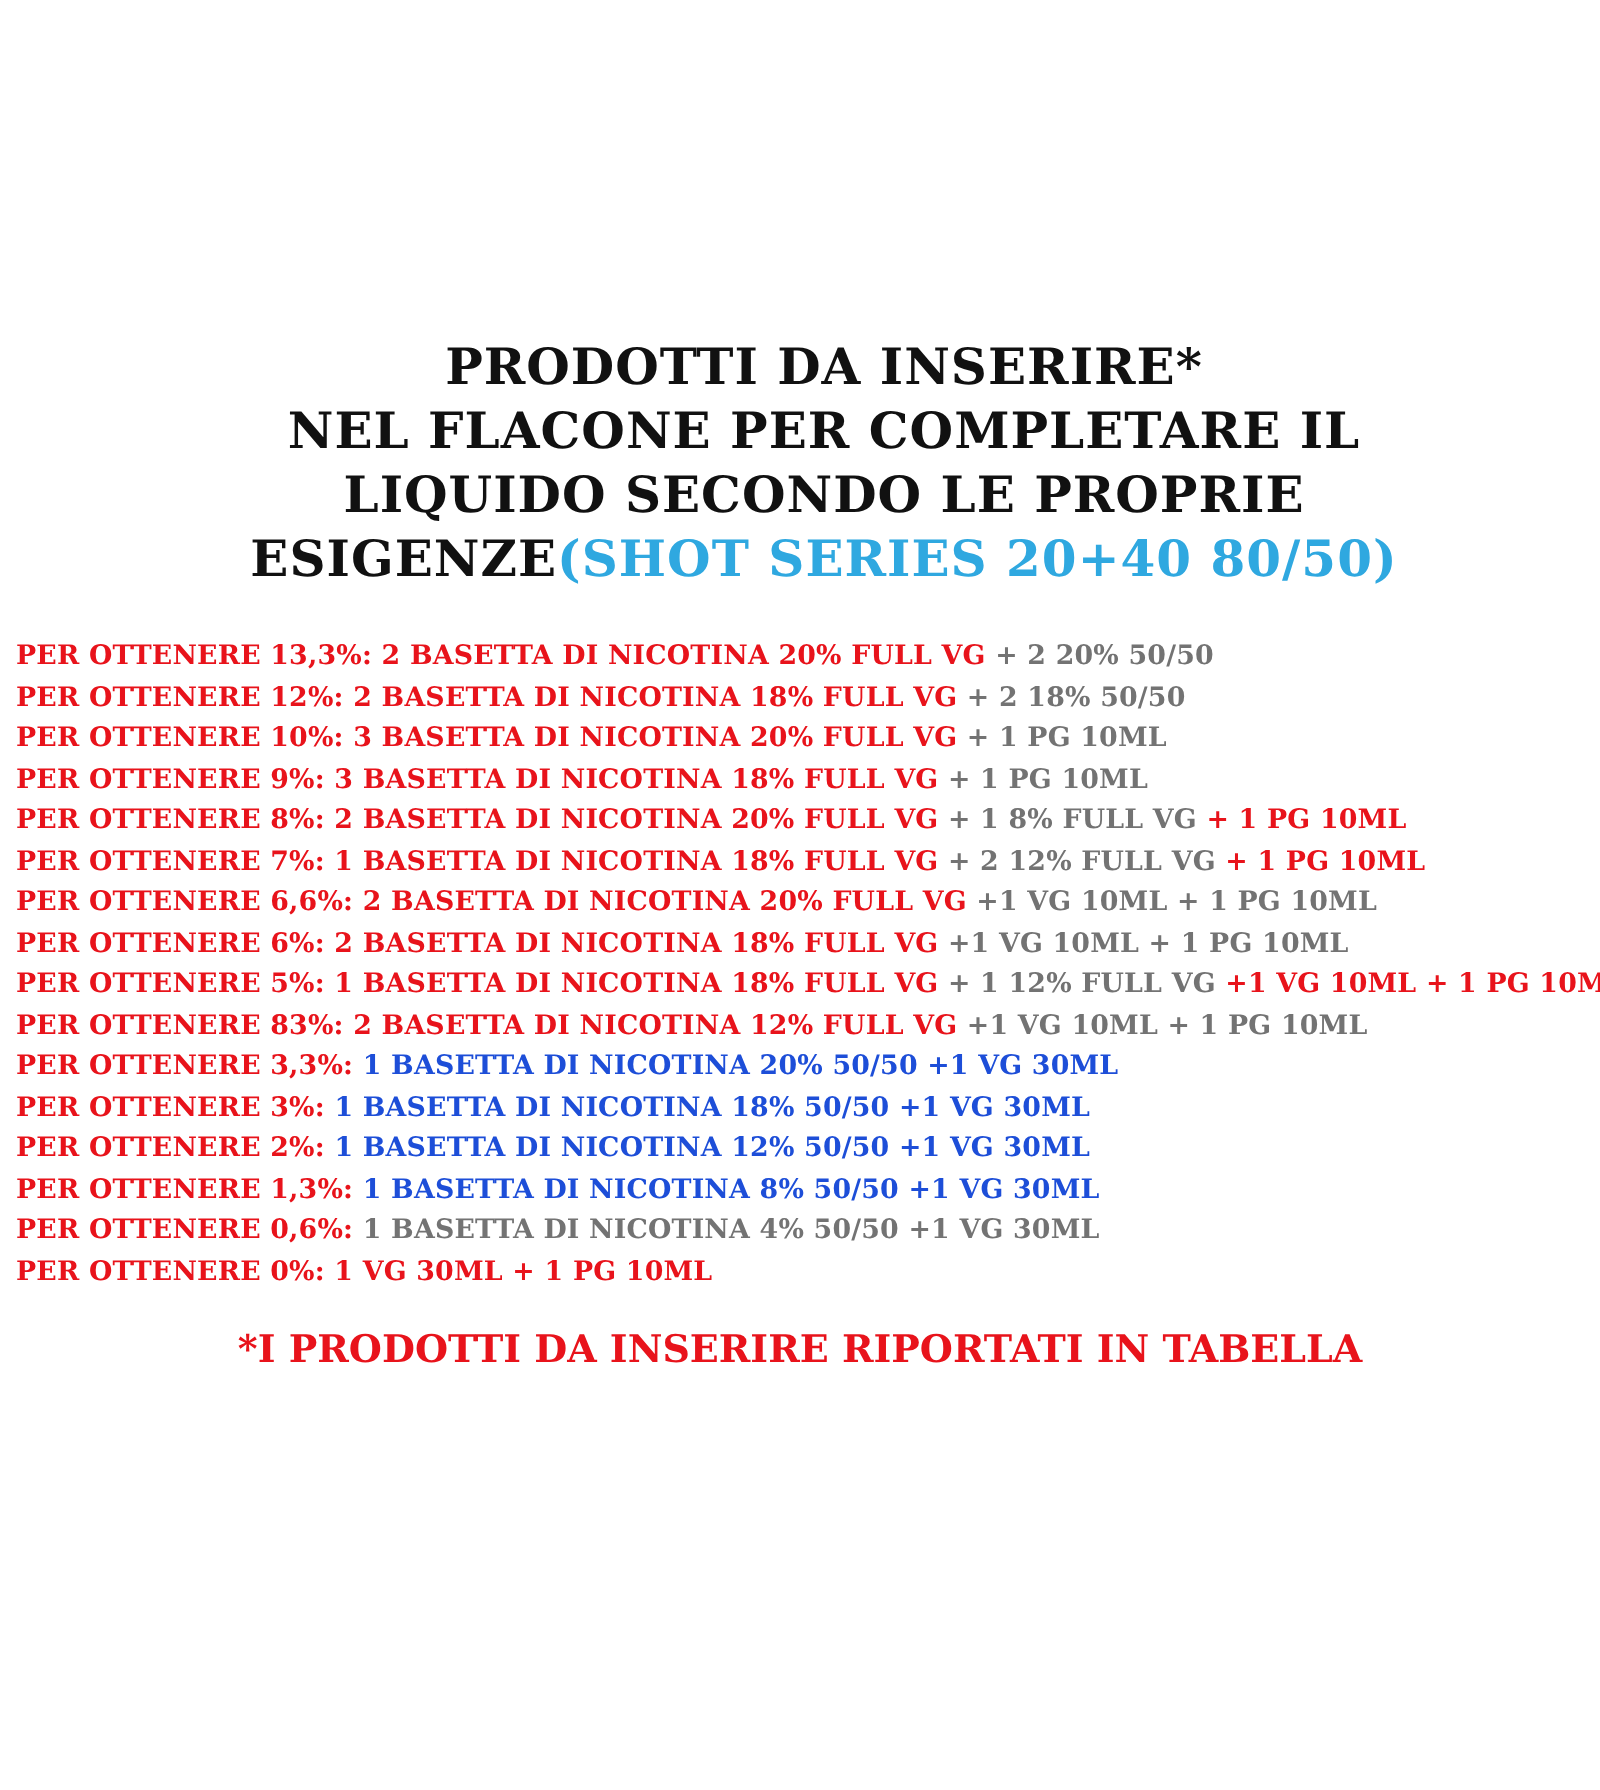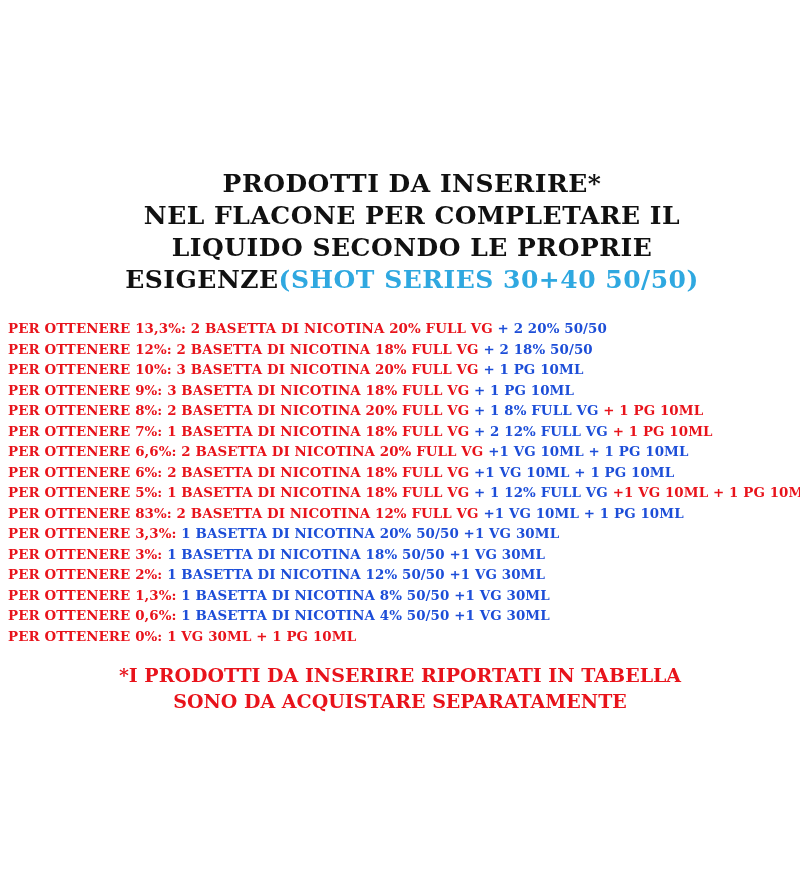--- a/index.html
+++ b/index.html
@@ -52,21 +52,21 @@
   }
   .recipe-row {
     font-family: "DejaVu Serif", serif;
     font-weight: bold;
     font-size: 13.4px;
     line-height: 20.5px;
     white-space: nowrap;
     letter-spacing: 0.1px;
   }
   .seg-red    { color: #e8131b; }
-  .seg-green  { color: #1d4ed8; }
+  .seg-green  { color: #737373; }
   .seg-blue   { color: #1d4ed8; }
 
   
   .footnote {
     position: absolute;
     top: 662px;
     left: 0;
     width: 800px;
     text-align: center;
     font-family: "DejaVu Serif", serif;
@@ -82,21 +82,21 @@
 </style>
 </head>
 <body>
 
 <div class="page">
 
   <div class="heading">
     <span class="line">PRODOTTI DA INSERIRE*</span>
     <span class="line">NEL FLACONE PER COMPLETARE IL</span>
     <span class="line">LIQUIDO SECONDO LE PROPRIE</span>
-    <span class="line"><span>ESIGENZE</span><span class="shot">(SHOT SERIES 30+40 50/50)</span></span>
+    <span class="line"><span>ESIGENZE</span><span class="shot">(SHOT SERIES 20+40 80/50)</span></span>
   </div>
 
   <div class="recipes" id="recipes">
       <div class="recipe-row"><span class="seg-red">PER OTTENERE 13,3%: 2 BASETTA DI NICOTINA 20% FULL VG</span><span class="seg-green"> + 2 20% 50/50</span></div>
       <div class="recipe-row"><span class="seg-red">PER OTTENERE 12%: 2 BASETTA DI NICOTINA 18% FULL VG</span><span class="seg-green"> + 2 18% 50/50</span></div>
       <div class="recipe-row"><span class="seg-red">PER OTTENERE 10%: 3 BASETTA DI NICOTINA 20% FULL VG</span><span class="seg-green"> + 1 PG 10ML</span></div>
       <div class="recipe-row"><span class="seg-red">PER OTTENERE 9%: 3 BASETTA DI NICOTINA 18% FULL VG</span><span class="seg-green"> + 1 PG 10ML</span></div>
       <div class="recipe-row"><span class="seg-red">PER OTTENERE 8%: 2 BASETTA DI NICOTINA 20% FULL VG</span><span class="seg-green"> + 1 8% FULL VG</span><span class="seg-red"> + 1 PG 10ML</span></div>
       <div class="recipe-row"><span class="seg-red">PER OTTENERE 7%: 1 BASETTA DI NICOTINA 18% FULL VG</span><span class="seg-green"> + 2 12% FULL VG</span><span class="seg-red"> + 1 PG 10ML</span></div>
       <div class="recipe-row"><span class="seg-red">PER OTTENERE 6,6%: 2 BASETTA DI NICOTINA 20% FULL VG</span><span class="seg-green"> +1 VG 10ML + 1 PG 10ML</span></div>
@@ -106,16 +106,15 @@
       <div class="recipe-row"><span class="seg-red">PER OTTENERE 3,3%: </span><span class="seg-blue">1 BASETTA DI NICOTINA 20% 50/50 +1 VG 30ML</span></div>
       <div class="recipe-row"><span class="seg-red">PER OTTENERE 3%: </span><span class="seg-blue">1 BASETTA DI NICOTINA 18% 50/50 +1 VG 30ML</span></div>
       <div class="recipe-row"><span class="seg-red">PER OTTENERE 2%: </span><span class="seg-blue">1 BASETTA DI NICOTINA 12% 50/50 +1 VG 30ML</span></div>
       <div class="recipe-row"><span class="seg-red">PER OTTENERE 1,3%: </span><span class="seg-blue">1 BASETTA DI NICOTINA 8% 50/50 +1 VG 30ML</span></div>
       <div class="recipe-row"><span class="seg-red">PER OTTENERE 0,6%: </span><span class="seg-green">1 BASETTA DI NICOTINA 4% 50/50 +1 VG 30ML</span></div>
       <div class="recipe-row"><span class="seg-red">PER OTTENERE 0%: 1 VG 30ML + 1 PG 10ML</span></div>
     </div>
 
   <div class="footnote">
     <span class="line">*I PRODOTTI DA INSERIRE RIPORTATI IN TABELLA</span>
-    <span class="line">SONO DA ACQUISTARE SEPARATAMENTE</span>
   </div>
 
 </div>
 
 </body></html>

